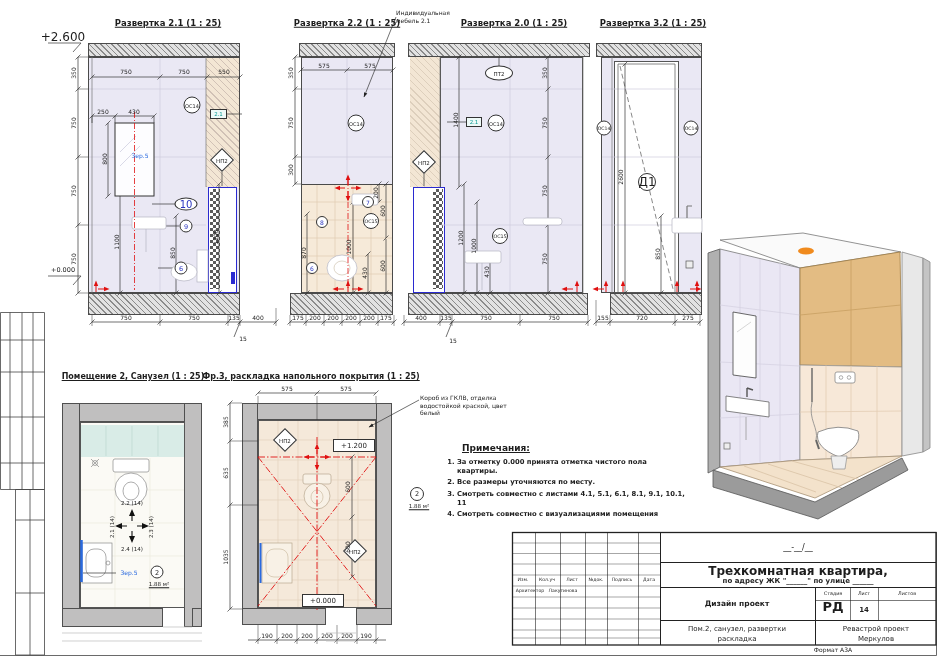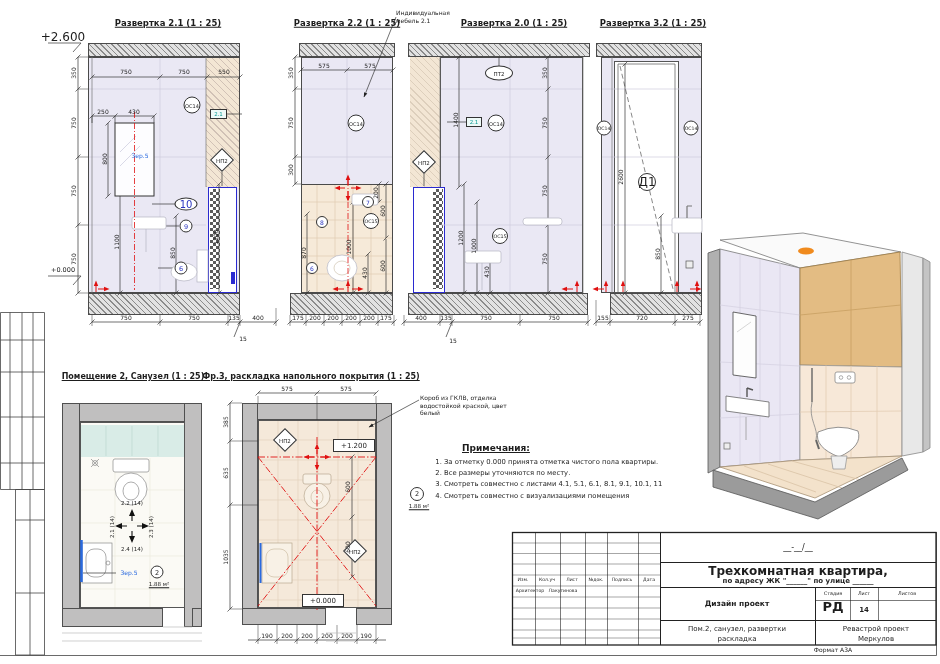--- a/index.html
+++ b/index.html
@@ -30,21 +30,21 @@
        background-size:6px 6px;background-position:0 0,3px 3px;}
   
   .C{position:absolute;transform:translate(-50%,-50%);border:1px solid #333;border-radius:50%;background:#fff;
      display:flex;align-items:center;justify-content:center;box-sizing:border-box;}
   .oval{position:absolute;transform:translate(-50%,-50%);border:1px solid #333;border-radius:50%;background:#fff;
      display:flex;align-items:center;justify-content:center;font-size:5.5px;}
   .dia{position:absolute;transform:translate(-50%,-50%) rotate(45deg);border:1px solid #333;background:#fff;
      width:15px;height:15px;display:flex;align-items:center;justify-content:center;}
   .dia>span{transform:rotate(-45deg);font-size:5.5px;}
   .box{position:absolute;border:1px solid #333;background:#fff;display:flex;align-items:center;justify-content:center;box-sizing:border-box;}
-  ol.notes{position:absolute;left:431px;top:458px;width:228px;margin:0;padding:0 0 0 13px;font-size:6.8px;line-height:1.35;}
+  ol.notes{position:absolute;left:444px;top:458px;width:228px;margin:0;padding:0 0 0 13px;font-size:6.8px;line-height:1.35;font-weight:bold;}
   ol.notes li{margin-bottom:2px;}
 </style>
 </head>
 <body>
 
 <div class="sheet">
 
   <div class="B hz" style="left:88px;top:43px;width:152px;height:14px"></div>
   <div class="B wallz" style="left:88px;top:57px;width:152px;height:236px"></div>
   <div class="B tanz" style="left:206px;top:58px;width:33px;height:129px"></div>

